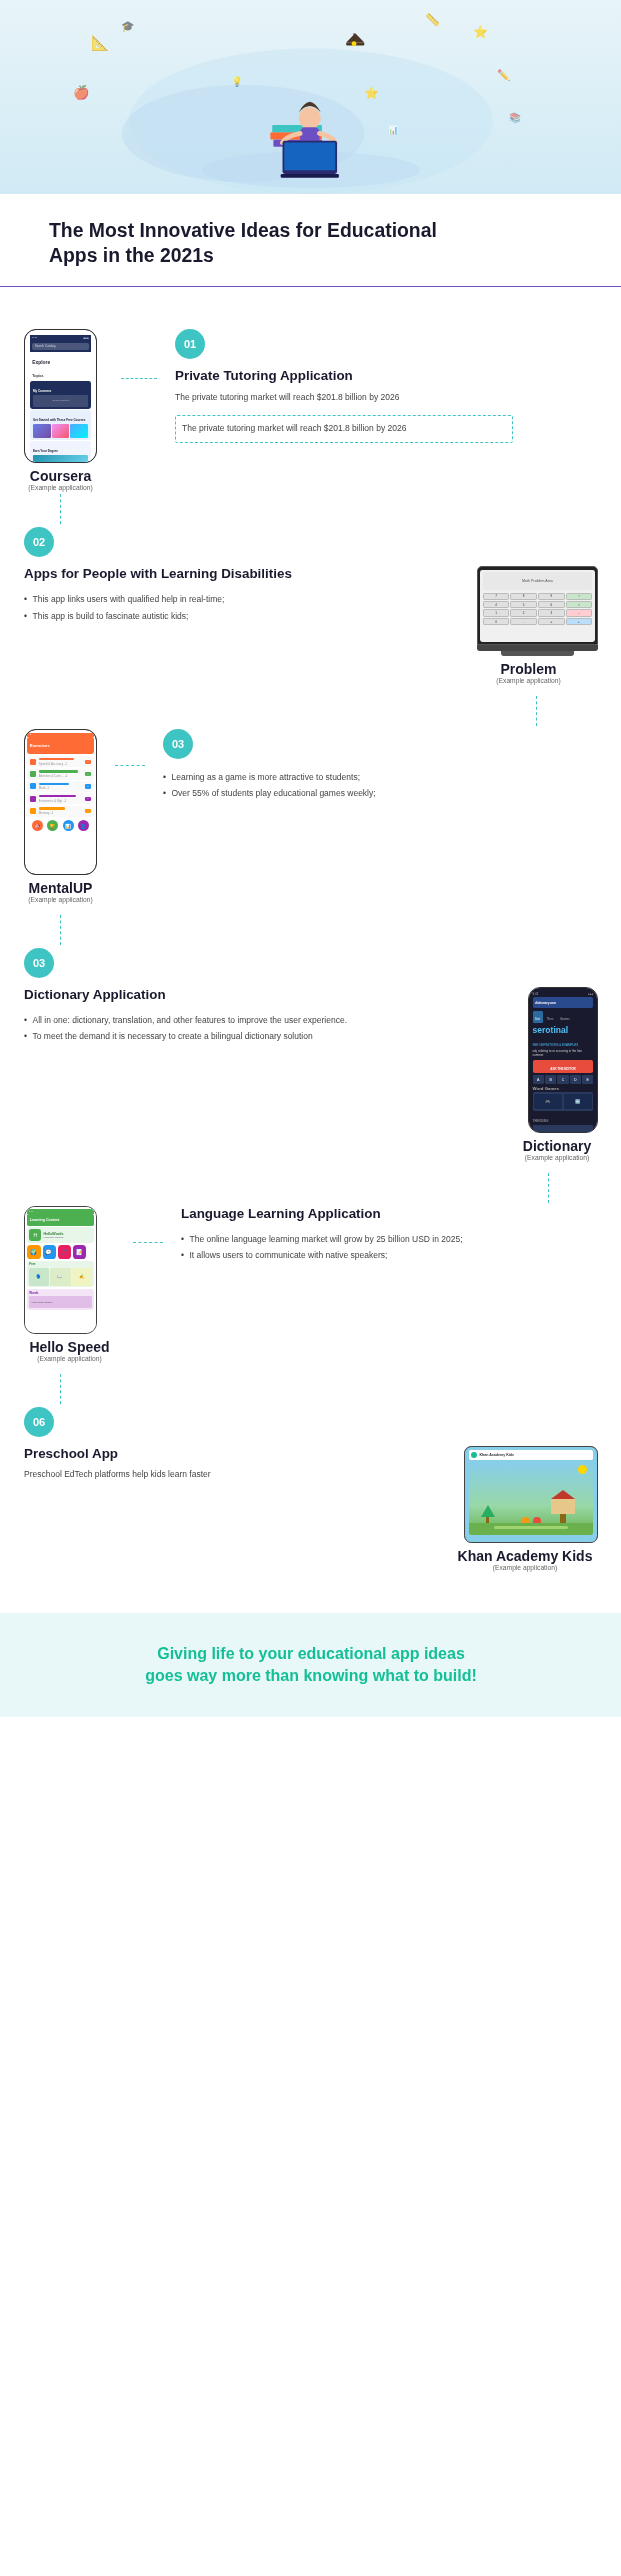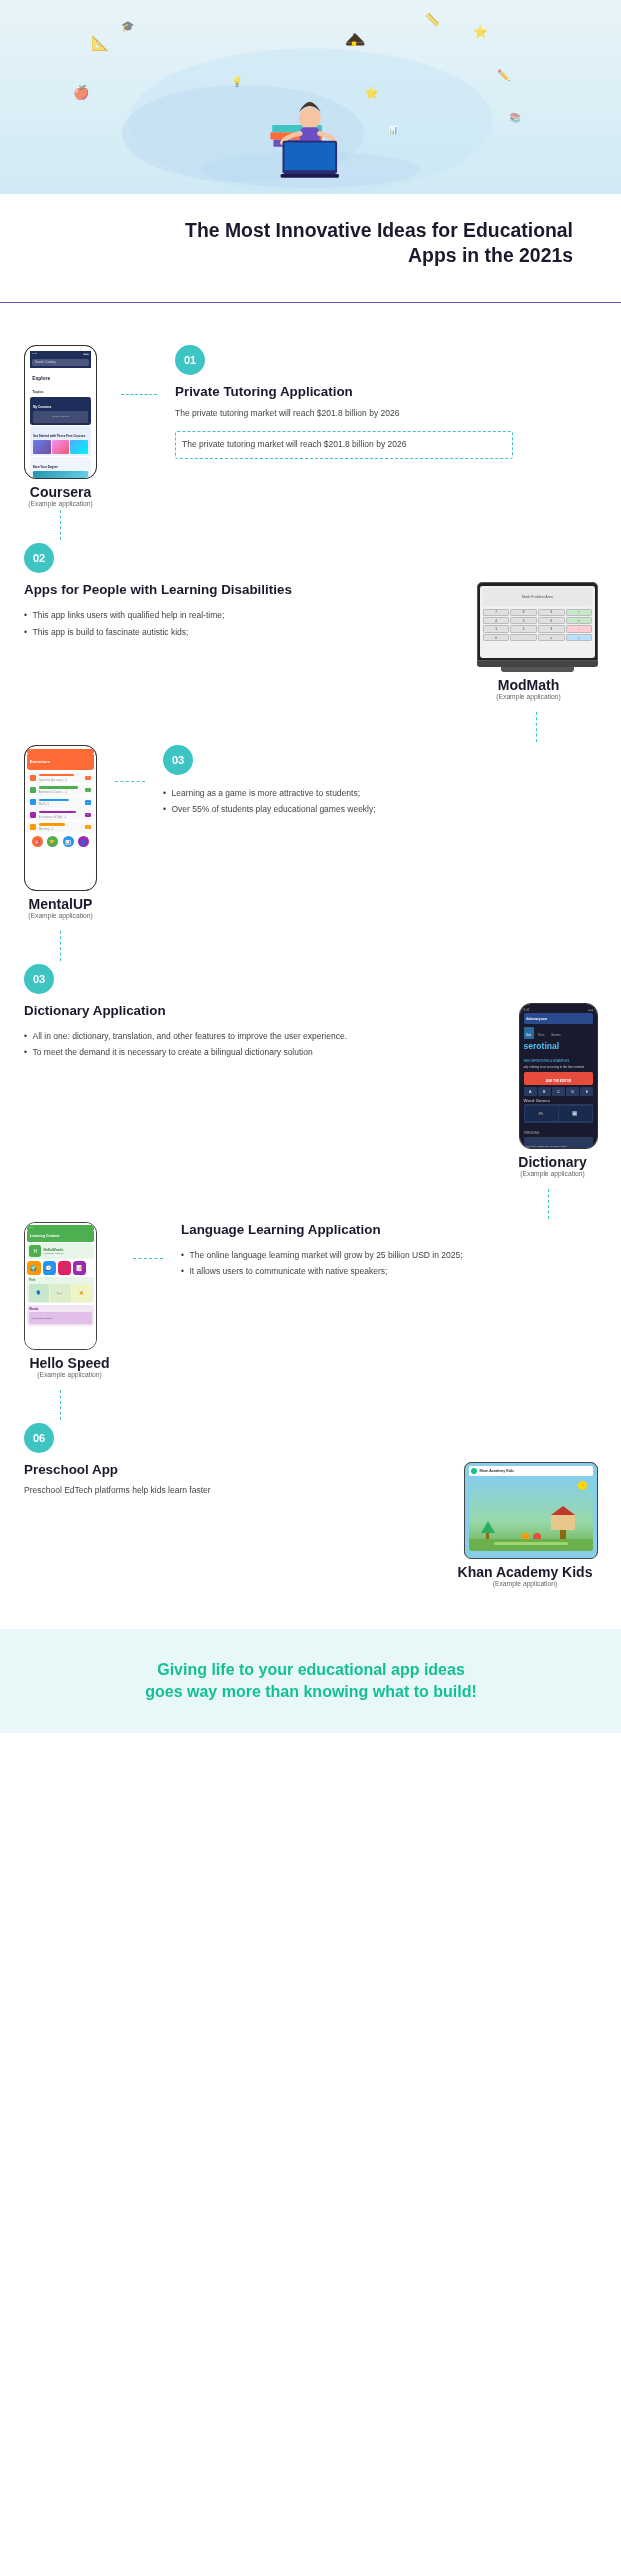--- a/index.html
+++ b/index.html
@@ -18,22 +18,22 @@
       height: 194px;
       display: flex;
       align-items: center;
       justify-content: center;
       position: relative;
       overflow: hidden;
     }
 
     
     .title-section {
-      text-align: right;
-      padding: 24px 49px 34px;
+      text-align: left;
+      padding: 24px 49px 18px;
       border-bottom: 1.8px solid #6c4fc2;
     }
     .main-title {
       font-size: 19.4px;
       font-weight: 700;
       color: #1a1a2e;
       line-height: 1.3;
     }
 
     
@@ -161,21 +161,21 @@
     }
     .exercise-dot {
       width: 6px;
       height: 6px;
       border-radius: 1.2px;
       flex-shrink: 0;
     }
 
     
     .dict-phone {
-      width: 79px;
+      width: 70px;
       height: 146px;
       background: #1a1a2e;
       border-radius: 12px;
       border: 1.8px solid #333;
       flex-shrink: 0;
       overflow: hidden;
       margin-left: 12px;
     }
     .dict-screen {
       background: #1a1a2e;
@@ -551,21 +551,21 @@
                 <div class="modmath-key">.</div>
                 <div class="modmath-key">=</div>
                 <div class="modmath-key" style="background:#bbdefb;">+</div>
               </div>
             </div>
           </div>
           <div class="modmath-base"></div>
           <div class="modmath-stand"></div>
         </div>
         <div class="app-label">
-          <div class="app-name">ModMath</div>
+          <div class="app-name">Problem</div>
           <div class="app-sub">(Example application)</div>
         </div>
       </div>
     </div>
   </div>
 
   <div style="display:flex; justify-content:flex-end; margin:3px 0;">
     <div style="margin-right:61px; border-left:1.2px dashed #3fc4c4; height:30px;"></div>
   </div>
 

